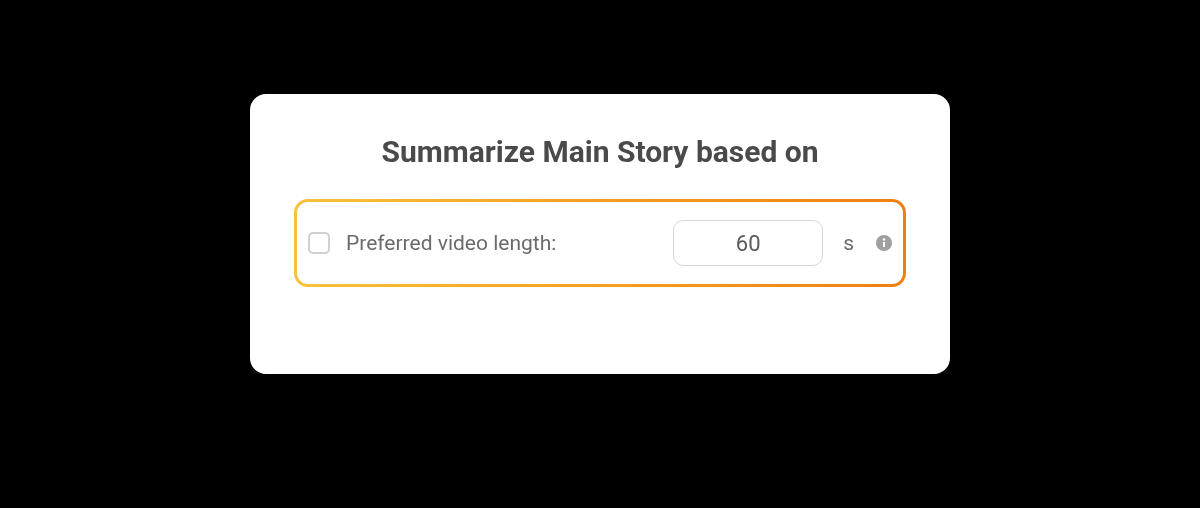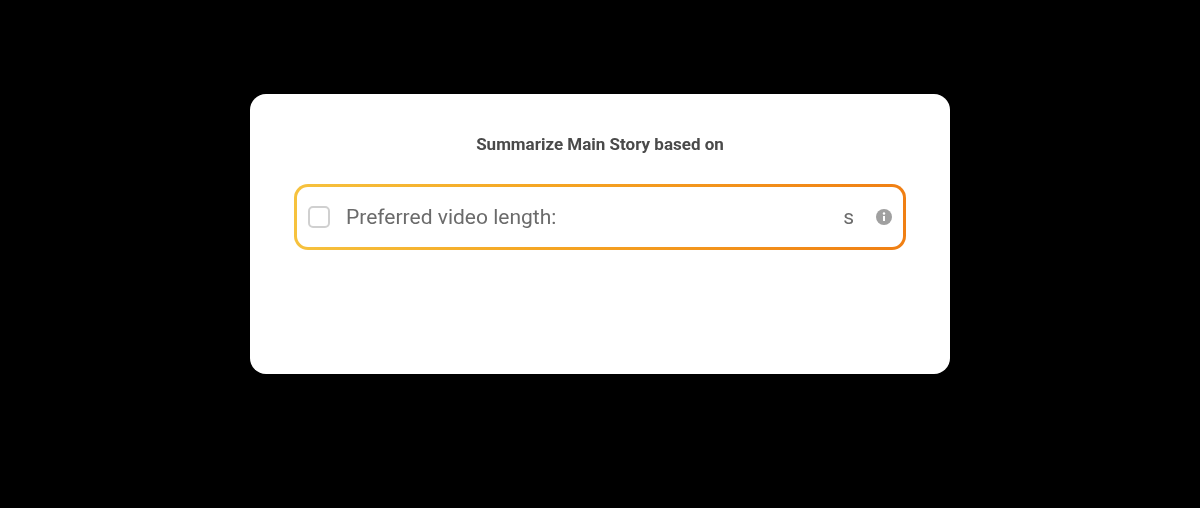--- a/index.html
+++ b/index.html
@@ -24,21 +24,21 @@
       background: #fff;
       border-radius: 16px;
       box-shadow: 0 20px 60px rgba(0,0,0,0.5), 0 8px 24px rgba(0,0,0,0.3);
       padding: 40px 44px;
       position: relative;
       margin-top: -40px;
     }
 
     .title {
       text-align: center;
-      font-size: 17px;
+      font-size: 30px;
       font-weight: 700;
       color: #4a4a4a;
       margin-bottom: 30px;
     }
 
     .option-row {
       position: relative;
       border-radius: 14px;
       padding: 3px;
       background: linear-gradient(90deg, #f6c23e 0%, #f5a623 40%, #f07f13 100%);
@@ -113,20 +113,21 @@
 <body>
 
 <div class="card">
   <h2 class="title">Summarize Main Story based on</h2>
 
   <div class="option-row">
     <div class="option-row-inner">
       <div class="checkbox" role="checkbox" aria-checked="false"></div>
       <span class="option-label">Preferred video length:</span>
       <div class="spacer"></div>
+      <input type="text" class="value-input" value="60" style="">
       <span class="unit-label">s</span>
       <span class="info-icon">
         <svg viewBox="0 0 16 16">
           <circle cx="8" cy="8" r="8"></circle>
           <rect x="7" y="7" width="2" height="5" fill="#fff"></rect>
           <circle cx="8" cy="4.5" r="1.2" fill="#fff"></circle>
         </svg>
       </span>
     </div>
   </div>

